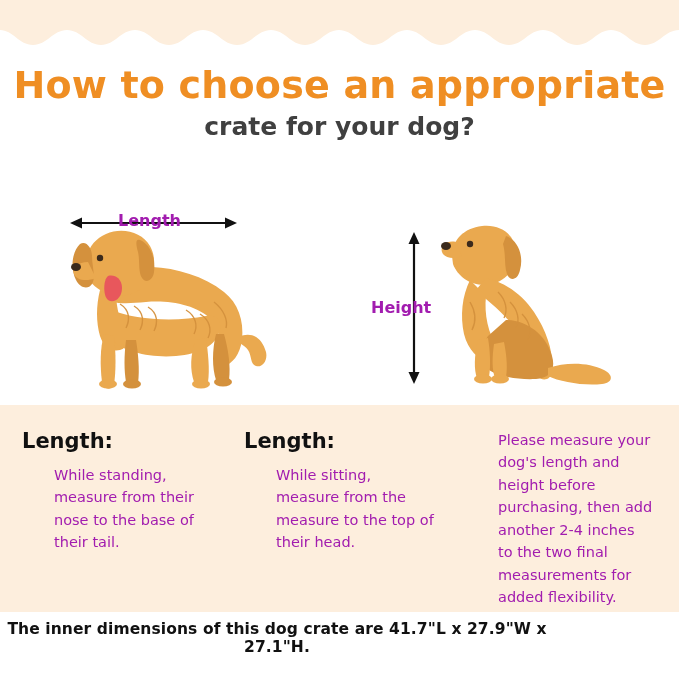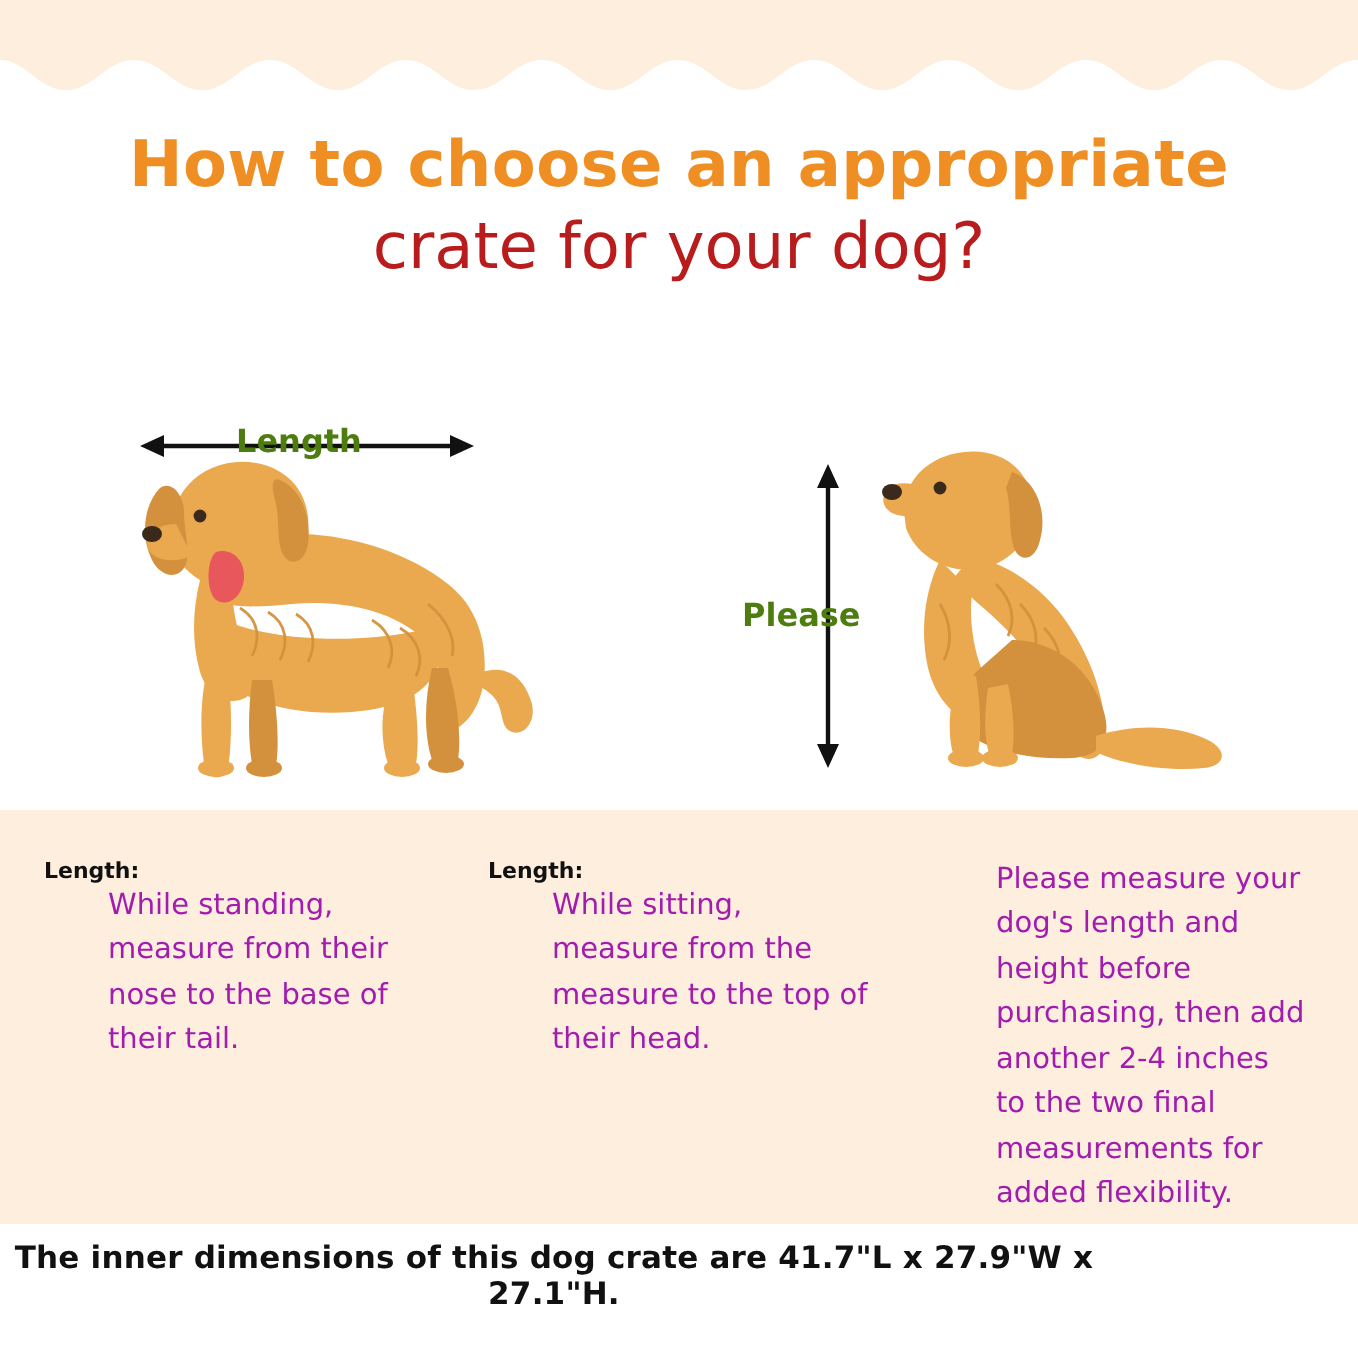--- a/index.html
+++ b/index.html
@@ -32,47 +32,47 @@
   .top-band svg { display: block; }
 
   
   .title-wrap {
     position: absolute;
     top: 62px; left: 0;
     width: 679px;
     text-align: center;
   }
   .title-line1 {
-    font-size: 32px;
+    font-size: 38px;
     font-weight: bold;
     color: #ef8e23;
     letter-spacing: 0.2px;
     line-height: 1.25;
   }
   .title-line2 {
-    font-size: 32px;
-    font-weight: normal;
-    color: #b91c1c;
+    font-size: 25px;
+    font-weight: bold;
+    color: #404040;
     line-height: 1.35;
   }
 
   
   .illus {
     position: absolute;
     top: 170px; left: 0;
     width: 679px;
     height: 235px;
   }
   .illus svg { display: block; }
 
   .meas-label {
     position: absolute;
     font-size: 16px;
     font-weight: bold;
-    color: #4d7c0f;
+    color: #a21caf;
     font-family: "DejaVu Sans", sans-serif;
   }
   #length-label { top: 41px; left: 118px; }
   #height-label { top: 128px; left: 371px; }
 
   
   .panel {
     position: absolute;
     top: 405px; left: 0;
     width: 679px;
@@ -83,23 +83,24 @@
     position: absolute;
     top: 24px; left: 0;
     width: 679px;
     display: flex;
   }
   .col { padding: 0 14px; box-sizing: border-box; }
   .col-1 { width: 222px; margin-left: 8px; }
   .col-2 { width: 222px; }
   .col-3 { width: 215px; }
   .col-head {
-    font-size: 11px;
+    font-size: 21px;
     font-weight: bold;
     color: #111111;
+    margin-bottom: 11px;
   }
   .col-body {
     font-size: 14.5px;
     color: #a21caf;
     line-height: 1.55;
     margin-left: 32px;
   }
 
   
   .footer {
@@ -266,21 +267,21 @@
         <g stroke="#d4913d" stroke-width="1.4" fill="none" opacity="0.95">
           <path d="M498,122 C506,130 508,140 504,148"></path>
           <path d="M510,132 C518,140 520,150 516,158"></path>
           <path d="M522,144 C530,152 532,162 528,170"></path>
           <path d="M470,132 C476,142 476,152 472,160"></path>
         </g>
       </g>
     </svg>
 
     <div class="meas-label" id="length-label">Length</div>
-    <div class="meas-label" id="height-label">Please</div>
+    <div class="meas-label" id="height-label">Height</div>
   </div>
 
   <div class="panel">
     <div class="cols">
       <div class="col col-1">
         <div class="col-head">Length:</div>
         <div class="col-body">While standing, measure from their nose to the base of their tail.</div>
       </div>
       <div class="col col-2">
         <div class="col-head">Length:</div>

